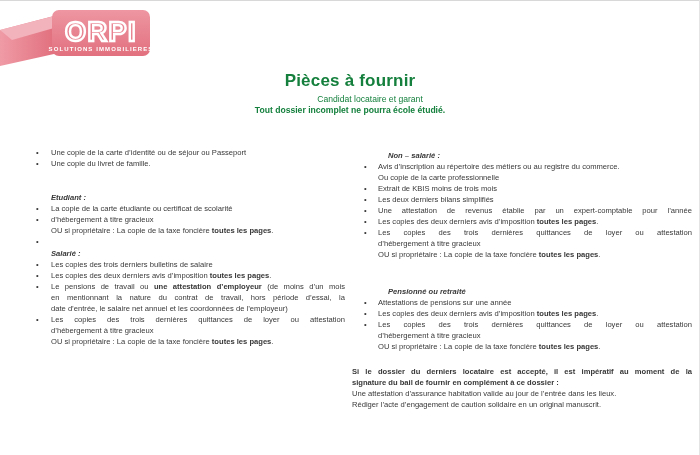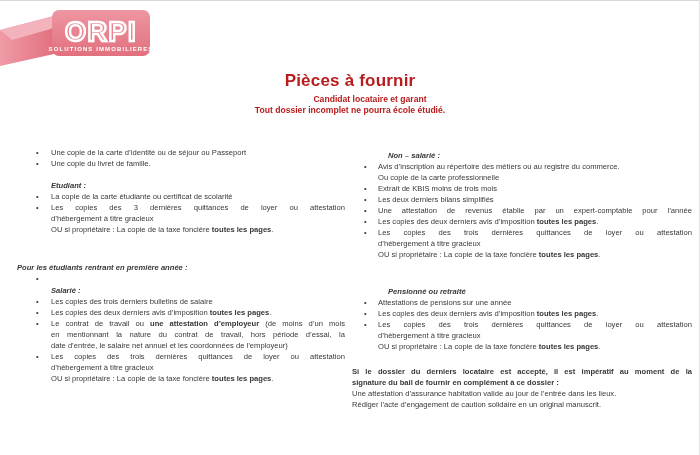--- a/index.html
+++ b/index.html
@@ -5,23 +5,23 @@
   html,body{margin:0;padding:0;}
   body{
     width:700px;height:455px;position:relative;background:#ffffff;overflow:hidden;
     font-family:"Liberation Sans",sans-serif;color:#383838;
   }
   .border-top{position:absolute;top:0;left:0;right:0;height:1px;background:#d8d8d8;}
   .border-right{position:absolute;top:0;right:0;bottom:0;width:1px;background:#e4e4e4;}
 
   .logo{position:absolute;left:0;top:6px;width:152px;height:62px;}
 
-  .header{position:absolute;top:70px;left:0;width:700px;text-align:center;color:#b91c1c;}
+  .header{position:absolute;top:70px;left:0;width:700px;text-align:center;color:#15803d;}
   .title{font-size:17px;font-weight:bold;line-height:21px;letter-spacing:.2px;}
-  .sub{font-size:8.6px;font-weight:bold;line-height:11px;margin-top:3px;padding-left:40px;}
+  .sub{font-size:8.6px;font-weight:normal;line-height:11px;margin-top:3px;padding-left:40px;}
   .sub2{font-size:8.6px;font-weight:bold;line-height:11px;}
 
   .col{position:absolute;font-size:7.6px;line-height:11px;}
   .col-left{left:17px;top:147px;width:328px;}
   .col-right{left:352px;top:150px;width:340px;}
 
   .ln{position:relative;}
   .col-left .ln{padding-left:34px;}
   .col-right .ln{padding-left:26px;}
   .col-right .heading{padding-left:36px;}
@@ -66,57 +66,53 @@
 
 <div class="col col-left" id="col-left">
     <div class="ln" style="margin-top: 0px;">
       <span class="bu">•</span>
       <span class="tx"><span>Une copie de la carte d’identité ou de séjour ou Passeport</span></span>
     </div>
     <div class="ln">
       <span class="bu">•</span>
       <span class="tx"><span>Une copie du livret de famille.</span></span>
     </div>
-    <div class="ln heading" style="margin-top: 11px;">
+    <div class="ln heading" style="margin-top: 23px;">
       <span class="tx">Etudiant :</span>
     </div>
     <div class="ln" style="margin-top: 0px;">
       <span class="bu">•</span>
       <span class="tx"><span>La copie de la carte étudiante ou certificat de scolarité</span></span>
     </div>
     <div class="ln j">
       <span class="bu">•</span>
-      <span class="tx"><span>Les copies des 3 dernières quittances de loyer ou attestation</span></span>
     </div>
     <div class="ln">
       <span class="tx"><span>d’hébergement à titre gracieux</span></span>
     </div>
     <div class="ln">
       <span class="tx"><span>OU si propriétaire : La copie de la taxe foncière </span><span class="b">toutes les pages</span><span>.</span></span>
-    </div>
-    <div class="ln heading flush" style="margin-top: 27px;">
-      <span class="tx">Pour les étudiants rentrant en première année :</span>
     </div>
     <div class="ln" style="margin-top: 0px;">
       <span class="bu">•</span>
     </div>
     <div class="ln heading" style="margin-top: 12px;">
       <span class="tx">Salarié :</span>
     </div>
     <div class="ln" style="margin-top: 0px;">
       <span class="bu">•</span>
       <span class="tx"><span>Les copies des trois derniers bulletins de salaire</span></span>
     </div>
     <div class="ln">
       <span class="bu">•</span>
       <span class="tx"><span>Les copies des deux derniers avis d’imposition </span><span class="b">toutes les pages</span><span>.</span></span>
     </div>
     <div class="ln j">
       <span class="bu">•</span>
-      <span class="tx"><span>Le contrat de travail ou </span><span class="b">une attestation d’employeur</span><span> (de moins d’un mois</span></span>
+      <span class="tx"><span>Le pensions de travail ou </span><span class="b">une attestation d’employeur</span><span> (de moins d’un mois</span></span>
     </div>
     <div class="ln j">
       <span class="tx"><span>en mentionnant la nature du contrat de travail, hors période d’essai, la</span></span>
     </div>
     <div class="ln">
       <span class="tx"><span>date d’entrée, le salaire net annuel et les coordonnées de l’employeur)</span></span>
     </div>
     <div class="ln j">
       <span class="bu">•</span>
       <span class="tx"><span>Les copies des trois dernières quittances de loyer ou attestation</span></span>

